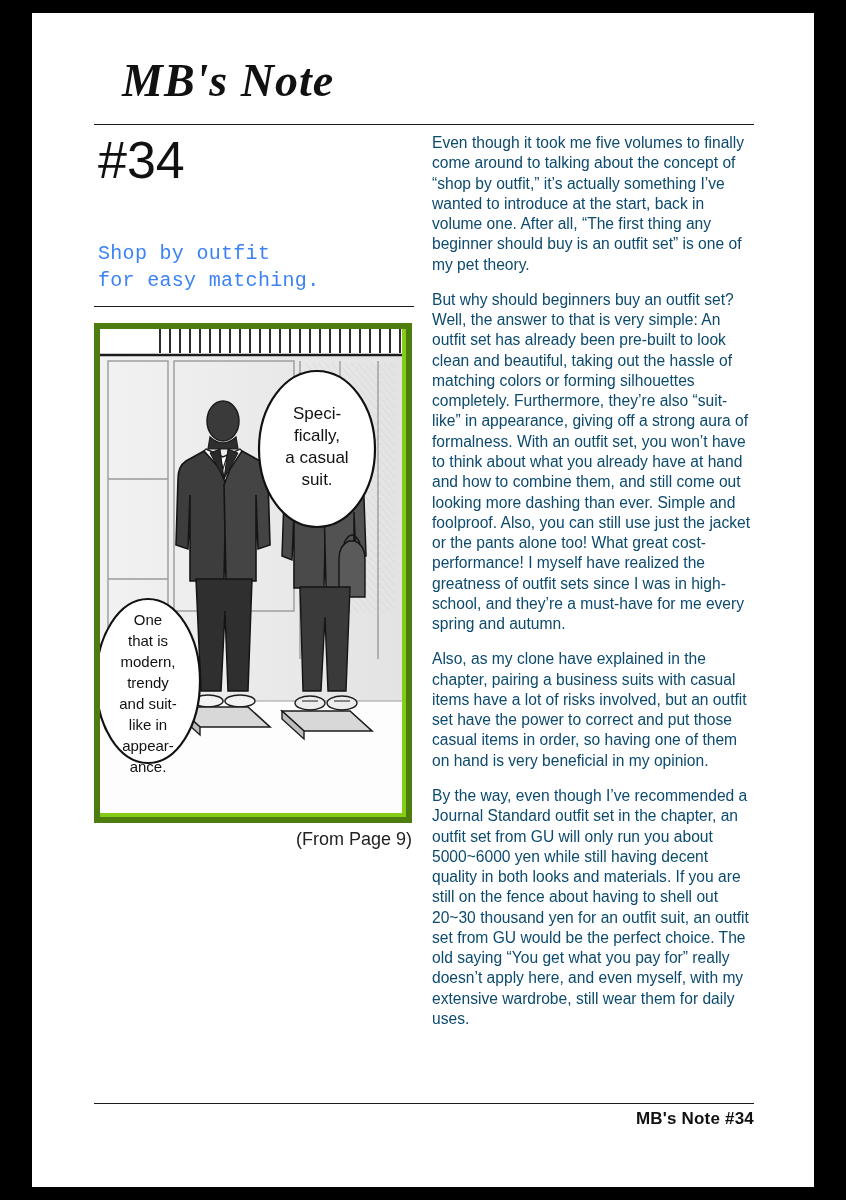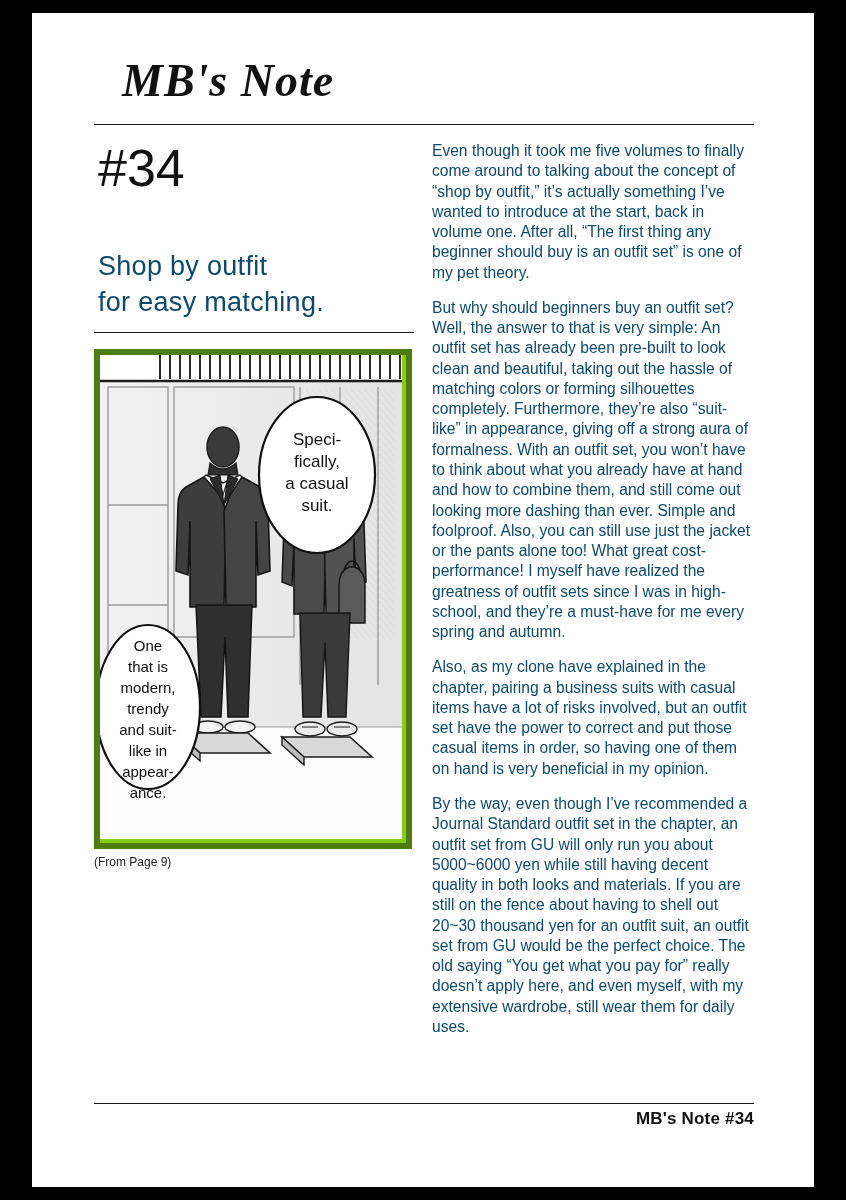--- a/index.html
+++ b/index.html
@@ -42,21 +42,21 @@
     height: 64px;
   }
   .title-rule {
     border-bottom: 1.6px solid #1a1a1a;
     width: 100%;
     margin-top: 2px;
   }
   
   .cols {
     display: flex;
-    margin-top: 16px;
+    margin-top: 8px;
     height: 960px;
   }
   .col-left {
     width: 320px;
     flex: 0 0 320px;
     position: relative;
   }
   .col-right {
     flex: 1 1 auto;
     padding-left: 18px;
@@ -66,23 +66,23 @@
     font-family: "Liberation Sans", sans-serif;
     font-size: 52px;
     font-weight: 300;
     letter-spacing: 0px;
     color: #111;
     margin: 0;
     padding-left: 4px;
     line-height: 1.05;
   }
   .subtitle {
-    font-family: Liberation Sans, sans-serif;
-    font-size: 27px;
-    color: #0c4a6e;
+    font-family: Liberation Mono, monospace;
+    font-size: 20px;
+    color: #3b82f6;
     line-height: 1.35;
     margin-top: 52px;
     padding-left: 4px;
     letter-spacing: 0.3px;
   }
   .sub-rule {
     border-bottom: 1.4px solid #1a1a1a;
     width: 100%;
     margin-top: 12px;
   }
@@ -91,22 +91,22 @@
     margin-top: 16px;
     width: 306px;
     height: 488px;
     border: 6px solid #4d7c0f;
     position: relative;
     background: #84cc16;
     overflow: hidden;
   }
   .panel svg { display: block; }
   .panel-caption {
-    text-align: left;
-    font-size: 12px;
+    text-align: right;
+    font-size: 18px;
     color: #222;
     margin-top: 6px;
     padding-right: 2px;
     font-family: "Liberation Sans", sans-serif;
   }
   
   .para {
     font-family: "Liberation Sans", sans-serif;
     font-size: 15.6px;
     line-height: 1.30;

